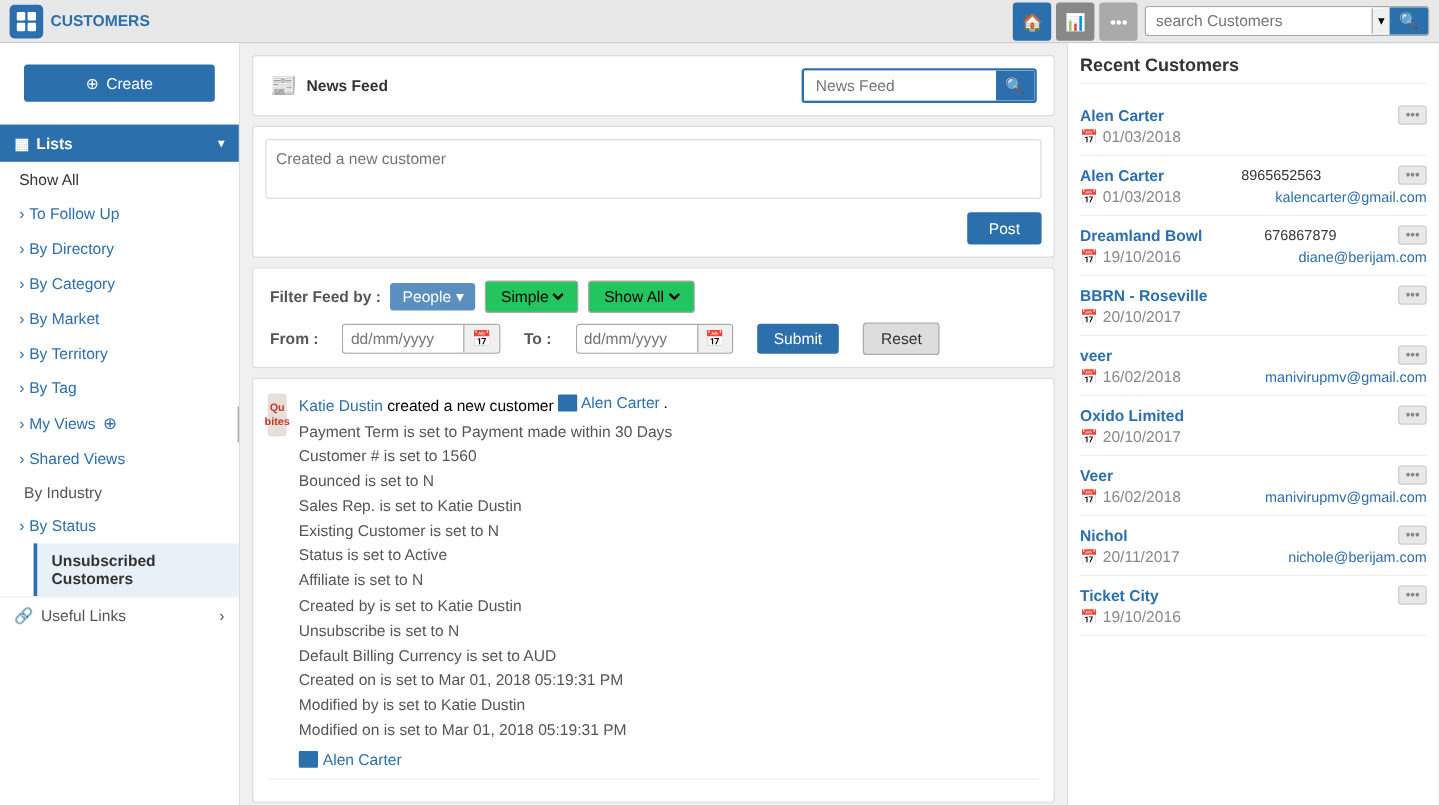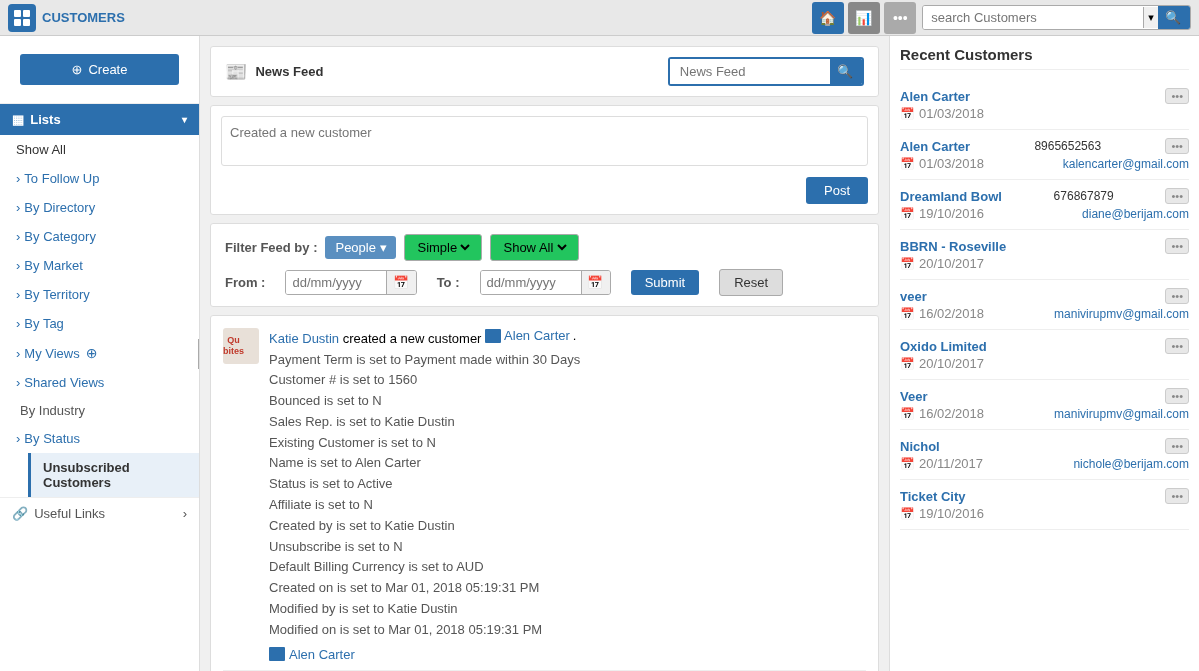--- a/index.html
+++ b/index.html
@@ -30,21 +30,21 @@
       width: 32px; height: 32px; background: #2c6fad; border: none; border-radius: 3px;
       cursor: pointer; display: flex; align-items: center; justify-content: center; color: white; font-size: 14px;
     }
     .nav-icon-btn.gray { background: #888; }
     .nav-icon-btn.dots { background: #aaa; }
     .search-bar {
       display: flex; align-items: center;
       border: 1px solid #aaa; border-radius: 3px; background: white; overflow: hidden;
     }
     .search-bar input {
-      border: none; outline: none; padding: 4px 8px; width: 220px; font-size: 13px;
+      border: none; outline: none; padding: 4px 8px; width: 188px; font-size: 13px;
     }
     .search-bar .search-dropdown {
       border: none; border-left: 1px solid #aaa; background: #f0f0f0;
       padding: 4px; cursor: pointer; font-size: 11px;
     }
     .search-bar .search-btn {
       background: #2c6fad; border: none; color: white; padding: 4px 8px; cursor: pointer;
     }
 
     
@@ -146,21 +146,21 @@
     }
     .date-cal-btn { background: #f0f0f0; border: none; border-left: 1px solid #aaa; padding: 4px 6px; cursor: pointer; }
     .submit-btn { background: #2c6fad; color: white; border: none; padding: 5px 14px; border-radius: 3px; cursor: pointer; font-size: 13px; }
     .reset-btn { background: #ddd; color: #333; border: 1px solid #aaa; padding: 5px 14px; border-radius: 3px; cursor: pointer; font-size: 13px; }
 
     
     .activity-item {
       background: white; border: 1px solid #ddd; border-radius: 3px; margin-bottom: 8px; padding: 12px;
     }
     .activity-header { display: flex; align-items: flex-start; gap: 10px; }
-    .avatar { width: 36px; height: 36px; border-radius: 3px; background: #e8e0d8; display: flex; align-items: center; justify-content: flex-start; flex-shrink: 0; }
+    .avatar { width: 16px; height: 36px; border-radius: 3px; background: #e8e0d8; display: flex; align-items: center; justify-content: center; flex-shrink: 0; }
     .avatar-text { font-size: 9px; color: #c0392b; font-weight: bold; text-align: center; line-height: 1.2; }
     .activity-content { flex: 1; }
     .activity-title { margin-bottom: 4px; }
     .activity-title a { color: #2c6fad; text-decoration: none; }
     .activity-details { color: #555; line-height: 1.6; font-size: 12px; }
     .activity-customer-link { display: flex; align-items: center; gap: 4px; color: #2c6fad; text-decoration: none; margin-top: 6px; }
     .customer-icon { width: 16px; height: 14px; background: #2c6fad; display: inline-block; border-radius: 1px; }
     .activity-footer { display: flex; align-items: center; justify-content: space-between; margin-top: 8px; border-top: 1px solid #eee; padding-top: 6px; }
 
     
@@ -357,21 +357,20 @@
                 <a href="#"> Alen Carter </a>
                 <span>.</span>
               </span>
             </div>
             <div class="activity-details">
               <div>Payment Term is set to Payment made within 30 Days</div>
               <div>Customer # is set to 1560</div>
               <div>Bounced is set to N</div>
               <div>Sales Rep. is set to Katie Dustin</div>
               <div>Existing Customer is set to N</div>
-              <div>Name is set to Alen Carter</div>
               <div>Status is set to Active</div>
               <div>Affiliate is set to N</div>
               <div>Created by is set to Katie Dustin</div>
               <div>Unsubscribe is set to N</div>
               <div>Default Billing Currency is set to AUD</div>
               <div>Created on is set to Mar 01, 2018 05:19:31 PM</div>
               <div>Modified by is set to Katie Dustin</div>
               <div>Modified on is set to Mar 01, 2018 05:19:31 PM</div>
             </div>
             <a href="#" class="activity-customer-link">

